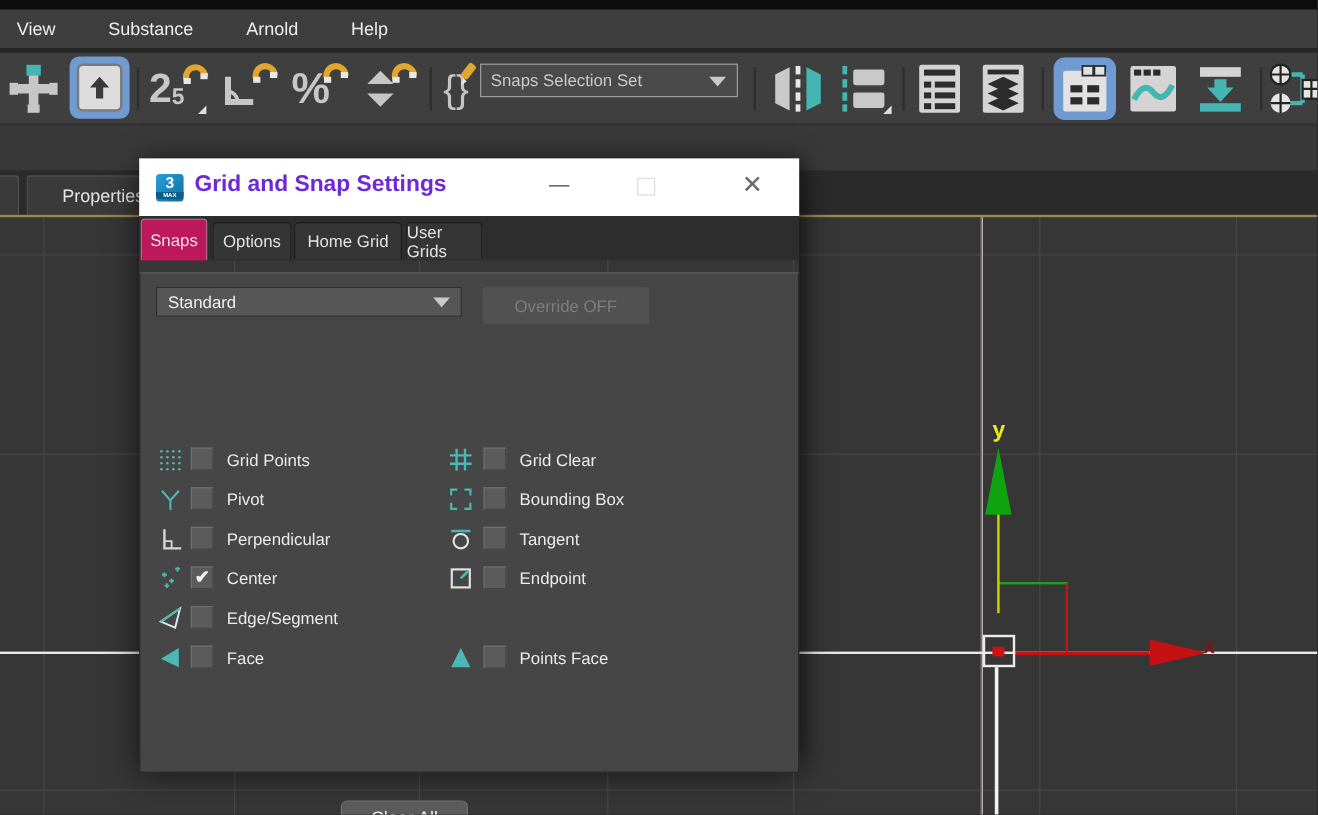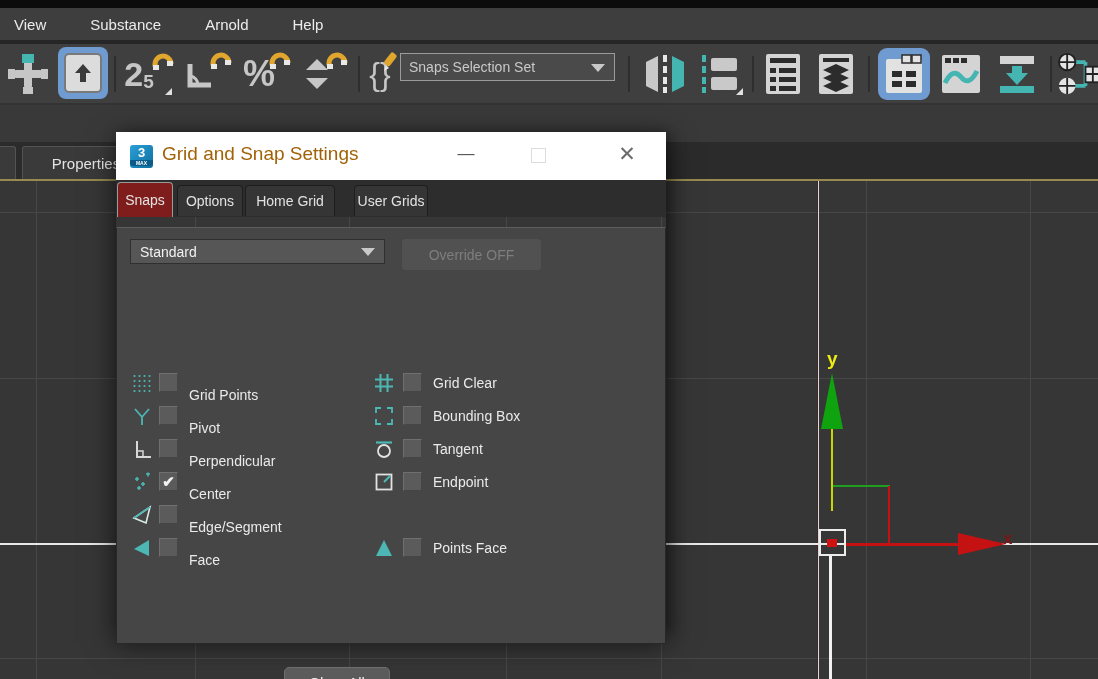--- a/index.html
+++ b/index.html
@@ -46,37 +46,37 @@
   .yshaft{position:absolute;left:831px;top:236px;width:2px;height:94px;background:#ccd400;}
   .yarrow{position:absolute;left:821px;top:192px;width:0;height:0;border-left:11px solid transparent;border-right:11px solid transparent;border-bottom:56px solid #0fa30f;}
   .ylabel{position:absolute;left:827px;top:167px;color:#ecec12;font-size:19px;font-weight:bold;}
 
   
   .dlg{position:absolute;left:116px;top:132px;width:550px;height:502px;box-shadow:0 10px 28px rgba(0,0,0,.55),4px 0 14px rgba(0,0,0,.35);}
   .dtitle{position:absolute;left:0;top:0;width:550px;height:48px;background:#ffffff;display:flex;align-items:center;}
   .dlogo{position:absolute;left:14px;top:13px;width:23px;height:23px;border-radius:3px;background:linear-gradient(135deg,#2aa0d8,#0e6e9e);color:#fff;text-align:center;}
   .dlogo .n3{font-size:13px;font-weight:bold;line-height:15px;display:block;}
   .dlogo .nmax{font-size:5px;font-weight:bold;line-height:6px;display:block;background:#0a5d8a;border-radius:0 0 3px 3px;}
-  .dtitletext{position:absolute;left:46px;top:11px;font-size:19px;color:#a16207;}
+  .dtitletext{position:absolute;left:46px;top:11px;font-size:19px;color:#6d28d9;font-weight:bold;}
   .wmin{position:absolute;left:336px;top:8px;width:28px;height:28px;color:#555;font-size:17px;display:flex;align-items:center;justify-content:center;}
   .wmax{position:absolute;left:415px;top:16px;width:15px;height:15px;border:1px solid #dcdcdc;}
   .wclose{position:absolute;left:496px;top:6px;width:30px;height:32px;color:#6b6b6b;font-size:21px;display:flex;align-items:center;justify-content:center;}
   .dtabs{position:absolute;left:0;top:48px;width:550px;height:37px;background:#2d2d2d;}
   .dtab{position:absolute;top:5px;height:31px;background:#353535;border:1px solid #1e1e1e;border-bottom:none;border-radius:4px 4px 0 0;color:#e2e2e2;font-size:14px;display:flex;align-items:center;justify-content:center;}
-  .dtab.active{top:2px;height:35px;background:#7f1d1d;border:1px solid #9a9a9a;border-bottom:none;z-index:3;text-align:right;}
+  .dtab.active{top:2px;height:35px;background:#be185d;border:1px solid #9a9a9a;border-bottom:none;z-index:3;text-align:right;}
   .dbody{position:absolute;left:0;top:95px;width:550px;height:417px;background:#464646;border:1px solid #282828;border-top:1px solid #5d5d5d;}
   .ddrop{position:absolute;left:13px;top:11px;width:255px;height:25px;background:#565656;border:1px solid #2f2f2f;color:#f0f0f0;font-size:14px;display:flex;align-items:center;padding-left:9px;}
   .ddrop .tri{position:absolute;right:9px;top:8px;width:0;height:0;border-left:7px solid transparent;border-right:7px solid transparent;border-top:8px solid #c9c9c9;}
   .override{position:absolute;left:284px;top:10px;width:141px;height:33px;background:#515151;border-radius:4px;border:1px solid #454545;color:#7e7e7e;font-size:14px;display:flex;align-items:center;justify-content:center;}
   .snap-row{position:absolute;height:33px;width:550px;}
   .sicon{position:absolute;top:5px;width:22px;height:22px;display:flex;align-items:center;justify-content:center;}
   .cb{position:absolute;top:6px;width:19px;height:19px;background:#5b5b5b;border:1px solid #6f6f6f;border-bottom-color:#454545;border-right-color:#454545;display:flex;align-items:center;justify-content:center;}
   .cb .check{color:#f2f2f2;font-size:15px;font-weight:bold;line-height:1;}
   .slabel{position:absolute;top:8px;color:#eaeaea;font-size:14px;white-space:nowrap;}
-  .col-l .sicon{left:14px;} .col-l .cb{left:42px;} .col-l .slabel{left:72px;margin-top:12px;}
+  .col-l .sicon{left:14px;} .col-l .cb{left:42px;} .col-l .slabel{left:72px;}
   .col-r .sicon{left:256px;} .col-r .cb{left:286px;} .col-r .slabel{left:316px;}
   .clearall{position:absolute;left:167px;top:439px;width:106px;height:30px;background:#5b5b5b;border:1px solid #6e6e6e;border-radius:5px;color:#efefef;font-size:15px;display:flex;align-items:center;justify-content:center;}
 </style>
 </head>
 <body>
 
 <div id="stage">
 
   <div class="vp">
     <div class="gv" style="left:36px"></div>
@@ -313,21 +313,21 @@
     <div class="dtabs">
       <div class="dtab active" style="left:1px;width:56px">
           <span>Snaps</span>
         </div>
       <div class="dtab" style="left:61px;width:66px">
           <span>Options</span>
         </div>
       <div class="dtab" style="left:129px;width:90px">
           <span>Home Grid</span>
         </div>
-      <div class="dtab" style="left:238px;width:74px">
+      <div class="dtab" style="left:222px;width:64px">
           <span>User Grids</span>
         </div>
     </div>
 
     <div class="dbody">
       <div class="ddrop">
         <span>Standard</span>
         <span class="tri"></span>
       </div>
       <div class="override">Override OFF</div>

